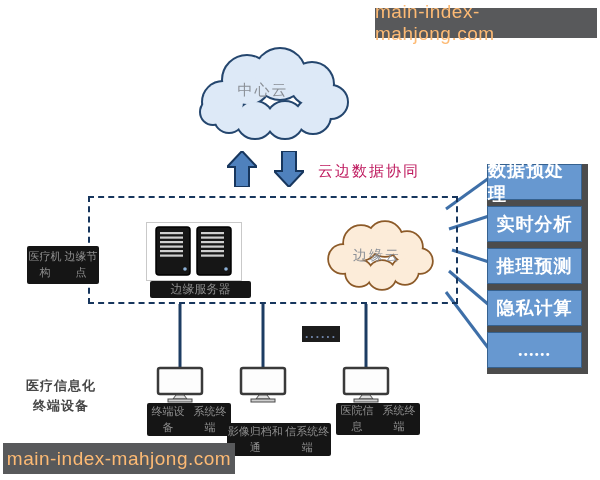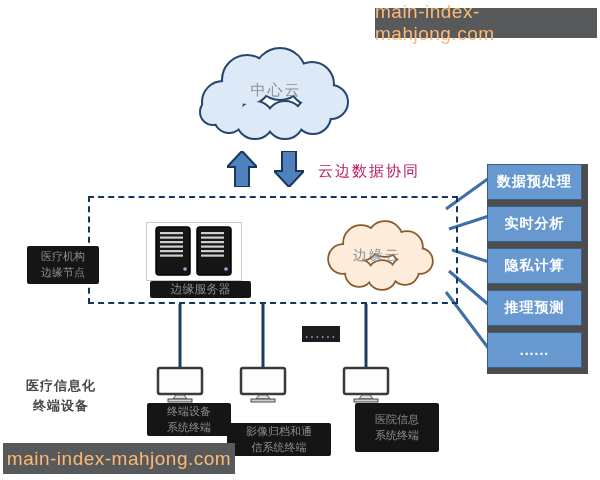--- a/index.html
+++ b/index.html
@@ -5,28 +5,28 @@
   html,body{margin:0;padding:0;background:#ffffff;}
   .canvas{position:relative;width:600px;height:480px;background:#ffffff;overflow:hidden;
           font-family:"Liberation Sans","DejaVu Sans",sans-serif;}
   .abs{position:absolute;}
   .wm{background:#58595b;color:#fdba74;font-size:19px;display:flex;align-items:center;
       justify-content:center;letter-spacing:0.5px;}
   .cloud-label{color:#8a8f96;font-size:15px;letter-spacing:2px;display:flex;
       align-items:center;justify-content:center;}
   .sync-label{color:#be185d;font-size:15px;letter-spacing:2px;}
   .dashed-box{border:2px dashed #17365d;background:transparent;}
-  .dark-label{background:#151515;color:#8e8e8e;display:flex;flex-direction:column;
+  .dark-label{background:#151515;color:#8e8e8e;display:flex;flex-direction:row;
       align-items:center;justify-content:center;text-align:center;font-size:11px;
       line-height:1.45;border-radius:2px;}
   .func-col{background:#4c4c4c;}
   .func-box{width:95px;height:36px;margin:0 0 6px 0;background:#6798d0;
-      border:1px solid #35618f;color:#ffffff;font-size:14px;font-weight:600;
+      border:1px solid #35618f;color:#ffffff;font-size:18px;font-weight:600;
       letter-spacing:1px;display:flex;align-items:center;justify-content:center;
-      box-sizing:border-box;}
+      box-sizing:border-box;font-family:Liberation Serif, serif;}
   .server-panel{background:#ffffff;border:1px solid #c9c9c9;}
   .group-label{color:#474747;font-size:13px;font-weight:600;line-height:1.5;
       text-align:center;letter-spacing:1px;}
   .ellipsis-box{background:#1c1c1c;color:#6f84a8;font-size:12px;font-weight:700;
       letter-spacing:2px;display:flex;align-items:center;justify-content:center;}
 </style>
 </head>
 <body>
 
 <div class="canvas">
@@ -63,21 +63,21 @@
       <circle cx="95" cy="34" r="25"></circle>
         <circle cx="127" cy="44" r="21"></circle>
       <circle cx="146" cy="62" r="16"></circle>
         <circle cx="128" cy="76" r="17"></circle>
       <circle cx="100" cy="80" r="18"></circle>
         <circle cx="70" cy="80" r="18"></circle>
       <circle cx="44" cy="78" r="14"></circle>
         <circle cx="28" cy="72" r="12"></circle>
     </g>
   </svg>
-  <div class="abs cloud-label" style="left:221px;top:78px;width:110px;height:24px;text-align:center;">中心云</div>
+  <div class="abs cloud-label" style="left:208px;top:78px;width:110px;height:24px;text-align:center;">中心云</div>
 
   <svg class="abs" style="left:227px;top:151px;" width="30" height="36" viewBox="0 0 30 36">
     <polygon points="0,16 15,0 30,16 22,16 22,36 8,36 8,16" fill="#4f81bd" stroke="#17365d" stroke-width="2"></polygon>
   </svg>
   <svg class="abs" style="left:274px;top:151px;" width="30" height="36" viewBox="0 0 30 36">
     <polygon points="0,20 8,20 8,0 22,0 22,20 30,20 15,36" fill="#4f81bd" stroke="#17365d" stroke-width="2"></polygon>
   </svg>
   <div class="abs sync-label" style="left:318px;top:162px;">云边数据协同</div>
 
   <div class="abs dashed-box" style="left:88px;top:196px;width:366px;height:104px;"></div>
@@ -131,22 +131,22 @@
         <circle cx="88" cy="56" r="13"></circle>
       <circle cx="65" cy="60" r="14"></circle>
         <circle cx="42" cy="58" r="13"></circle>
     </g>
   </svg>
   <div class="abs cloud-label" style="left:322px;top:245px;width:110px;height:22px;font-size:14px;font-family:Liberation Mono, monospace;">边缘云</div>
 
   <div class="abs func-col" style="left:487px;top:164px;width:101px;padding:0;">
     <div class="func-box">数据预处理</div>
     <div class="func-box">实时分析</div>
+    <div class="func-box">推理预测</div>
     <div class="func-box">隐私计算</div>
-    <div class="func-box">推理预测</div>
     <div class="func-box">......</div>
   </div>
 
   <div class="abs ellipsis-box" style="left:302px;top:326px;width:38px;height:16px;">......</div>
 
   <svg class="abs" style="left:156px;top:366px;" width="48" height="38" viewBox="0 0 48 38">
     <rect x="2" y="2" width="44" height="26" rx="2" fill="#fdfdfd" stroke="#3a3a3a" stroke-width="2.5"></rect>
     <path d="M20 29 L28 29 L31 33 L17 33 Z" fill="#e0e0e0" stroke="#4a4a4a" stroke-width="1"></path>
     <rect x="12" y="33" width="24" height="3" fill="#cfcfcf" stroke="#4a4a4a" stroke-width="1"></rect>
   </svg>
@@ -162,21 +162,21 @@
   </svg>
 
   <div class="abs dark-label" style="left:147px;top:403px;width:84px;height:33px;">
     <span>终端设备</span>
     <span>系统终端</span>
   </div>
   <div class="abs dark-label" style="left:227px;top:403px;width:104px;height:33px;margin-top:20px;">
     <span>影像归档和通</span>
     <span>信系统终端</span>
   </div>
-  <div class="abs dark-label" style="left:355px;top:403px;width:84px;height:49px;">
+  <div class="abs dark-label" style="left:336px;top:403px;width:84px;height:32px;">
     <span>医院信息</span>
     <span>系统终端</span>
   </div>
 
   <div class="abs group-label" style="left:15px;top:376px;width:92px;">
     <div>医疗信息化</div>
     <div>终端设备</div>
   </div>
 
   <div class="abs wm" style="left:375px;top:8px;width:222px;height:30px;">main-index-mahjong.com</div>

